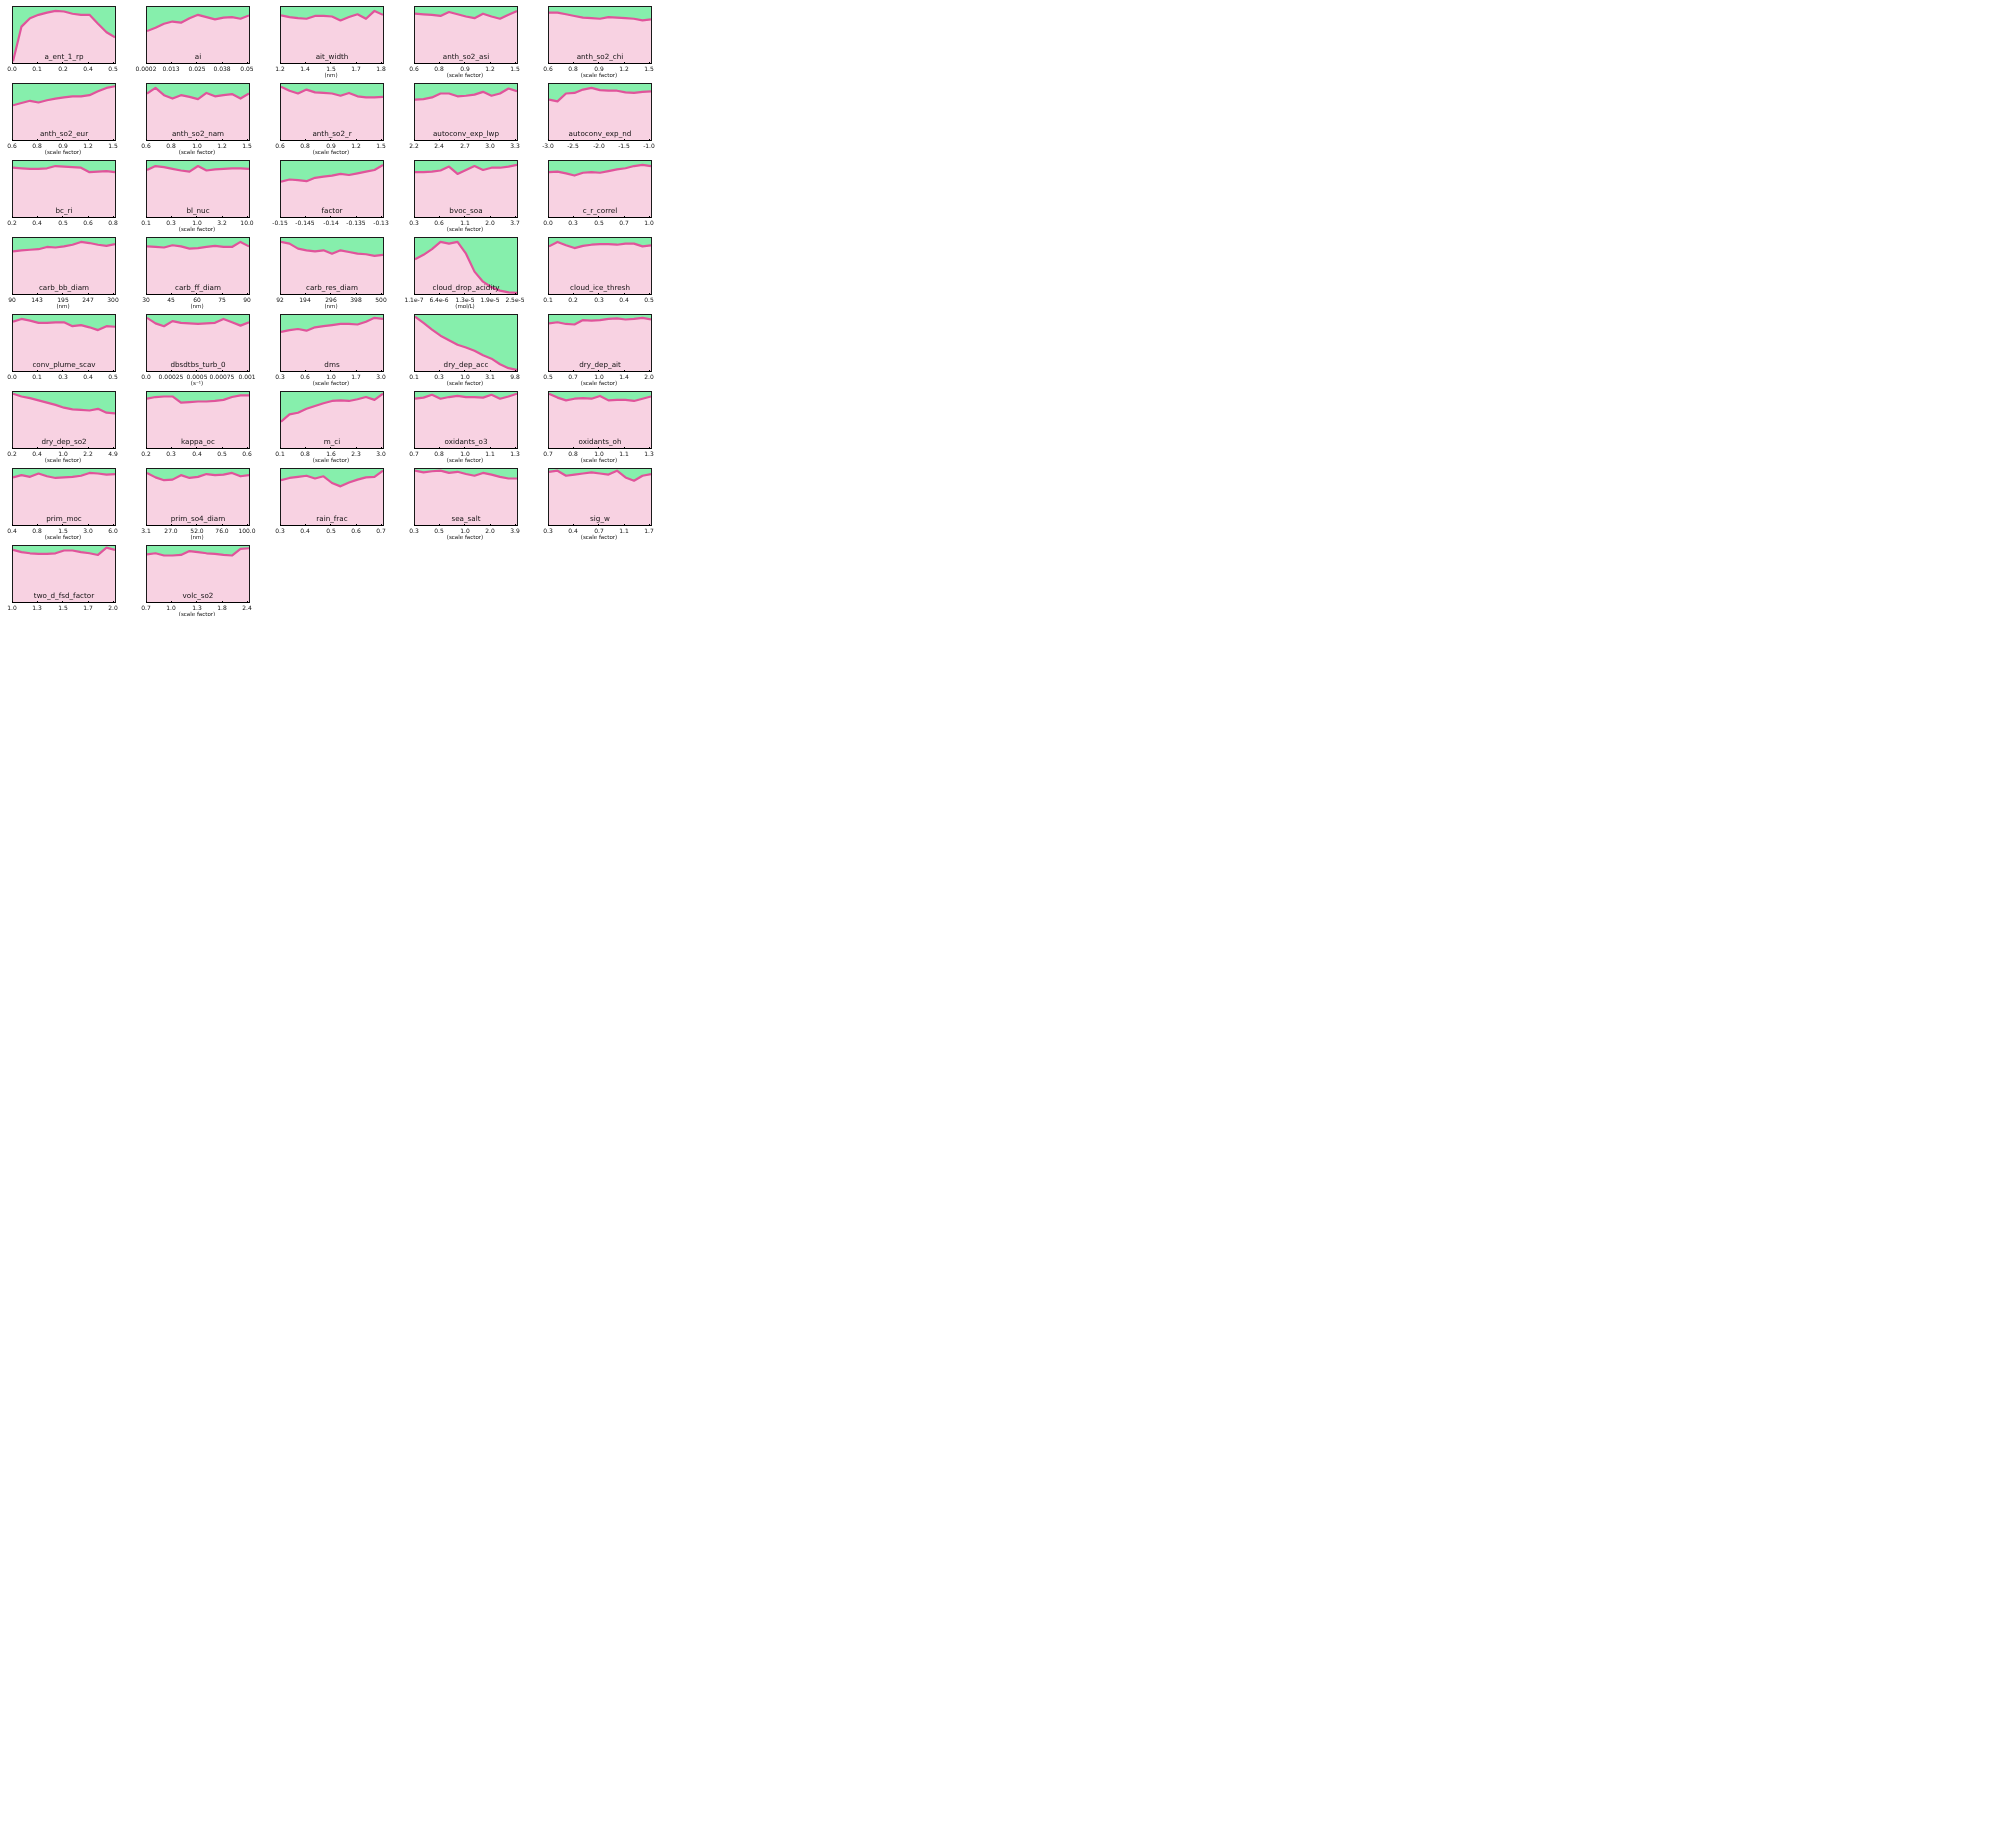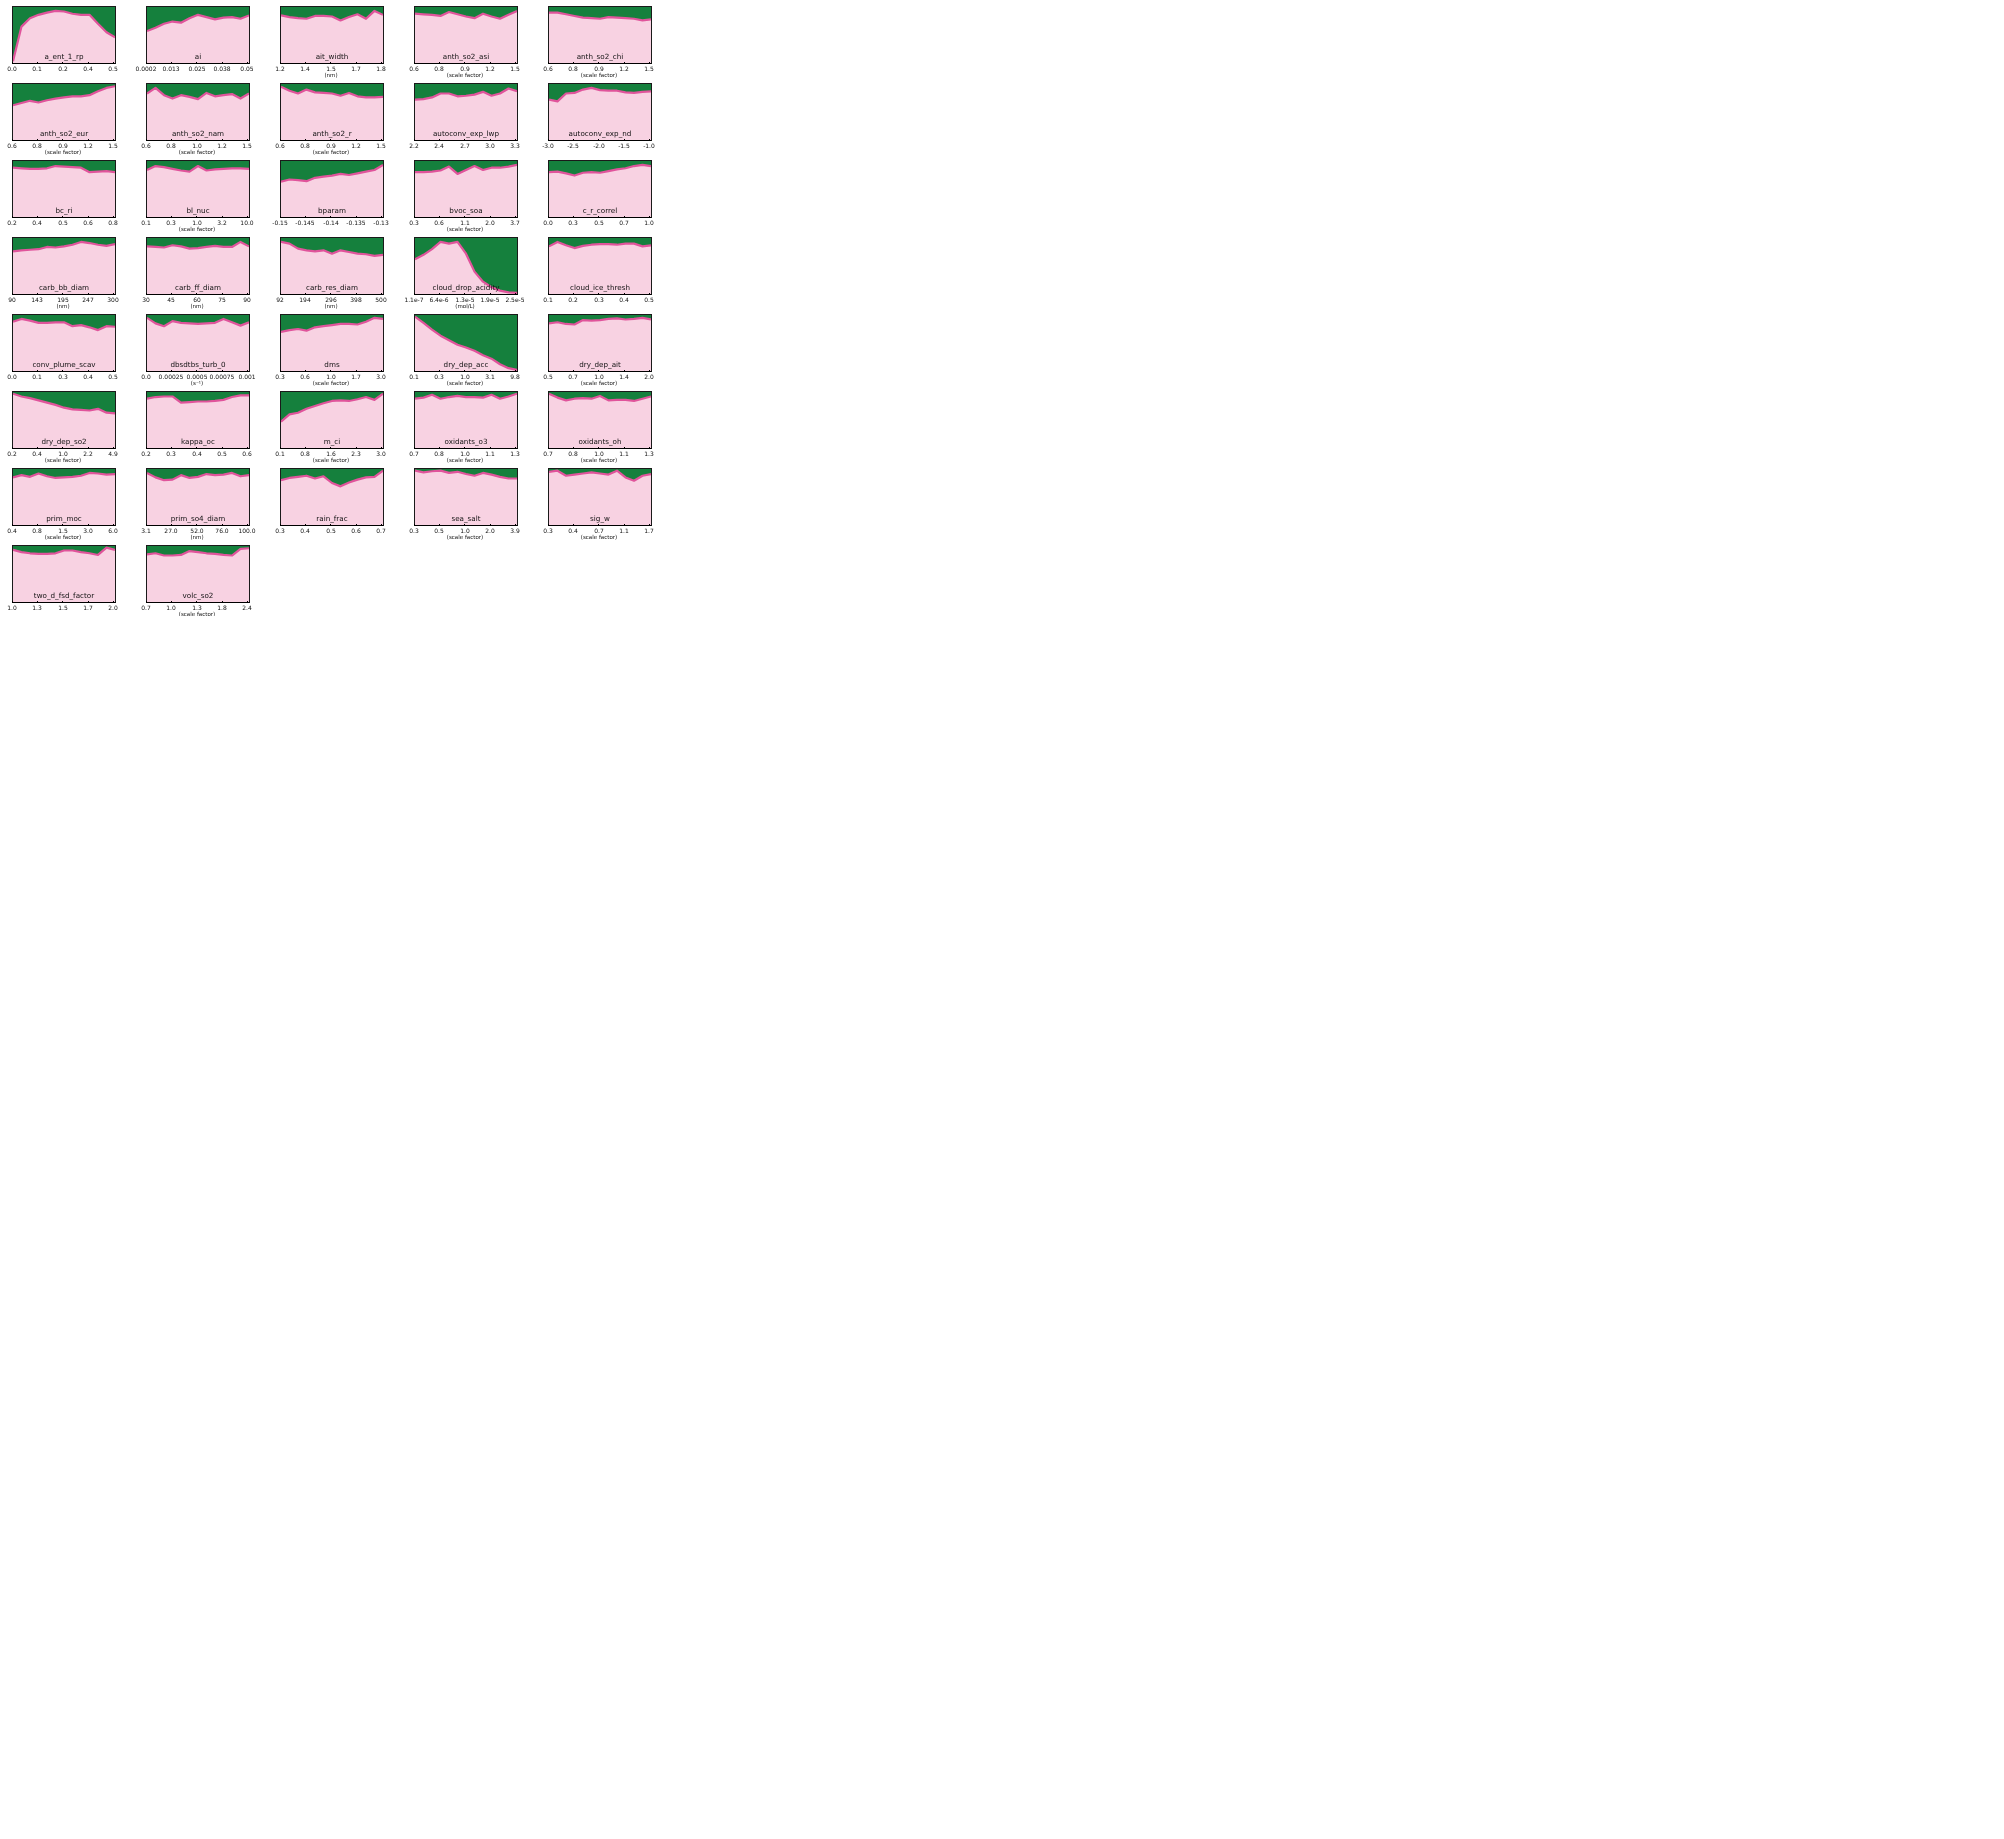--- a/index.html
+++ b/index.html
@@ -10,21 +10,21 @@
     display:grid;
     grid-template-columns:repeat(5, 134px);
     grid-auto-rows:77px;
     background:#ffffff;
   }
   .cell{position:relative;}
   .plotbox{
     position:absolute; left:12px; top:5.7px; width:102px; height:56px;
     border:0.6px solid #1a1a1a;
     border-bottom:1.2px solid #000;
-    background:#15803d;
+    background:#86efac;
     box-sizing:content-box;
   }
   .plotbox svg{position:absolute; left:0; top:0; width:100%; height:100%; display:block;}
   .title{
     position:absolute; left:50%; bottom:1.4px; transform:translateX(-50%);
     font-size:7.2px; line-height:1.1; white-space:nowrap; color:#111;
   }
   .tick{position:absolute; top:62px; width:0.7px; height:2.4px; background:#000;}
   .t0{left:11.6px}.t1{left:37px}.t2{left:62px}.t3{left:88px}.t4{left:113px}
   .lbl{
@@ -280,21 +280,21 @@
     <span class="lbl l3">3.2</span>
     <span class="lbl l4">10.0</span>
     <div class="unit">(scale factor)</div>
   </div>
     <div class="cell">
     <div class="plotbox">
       <svg viewBox="0 0 100 55" preserveAspectRatio="none" aria-hidden="true">
         <polygon points="0,55 0.00,20.35 8.33,18.15 16.67,18.70 25.00,19.80 33.33,16.50 41.67,15.40 50.00,14.30 58.33,12.65 66.67,13.75 75.00,12.10 83.33,10.45 91.67,8.80 100.00,3.85 100,55" fill="#f8d2e2"></polygon>
         <polyline fill="none" stroke-width="2.2" vector-effect="non-scaling-stroke" stroke-linejoin="round" points="0.00,20.35 8.33,18.15 16.67,18.70 25.00,19.80 33.33,16.50 41.67,15.40 50.00,14.30 58.33,12.65 66.67,13.75 75.00,12.10 83.33,10.45 91.67,8.80 100.00,3.85" stroke="#e0549b"></polyline>
       </svg>
-      <div class="title">bparam</div>
+      <div class="title">factor</div>
     </div>
     <div class="tick t0"></div>
     <div class="tick t1"></div>
     <div class="tick t2"></div>
     <div class="tick t3"></div>
     <div class="tick t4"></div>
     <span class="lbl l0">-0.15</span>
     <span class="lbl l1">-0.145</span>
     <span class="lbl l2">-0.14</span>
     <span class="lbl l3">-0.135</span>

